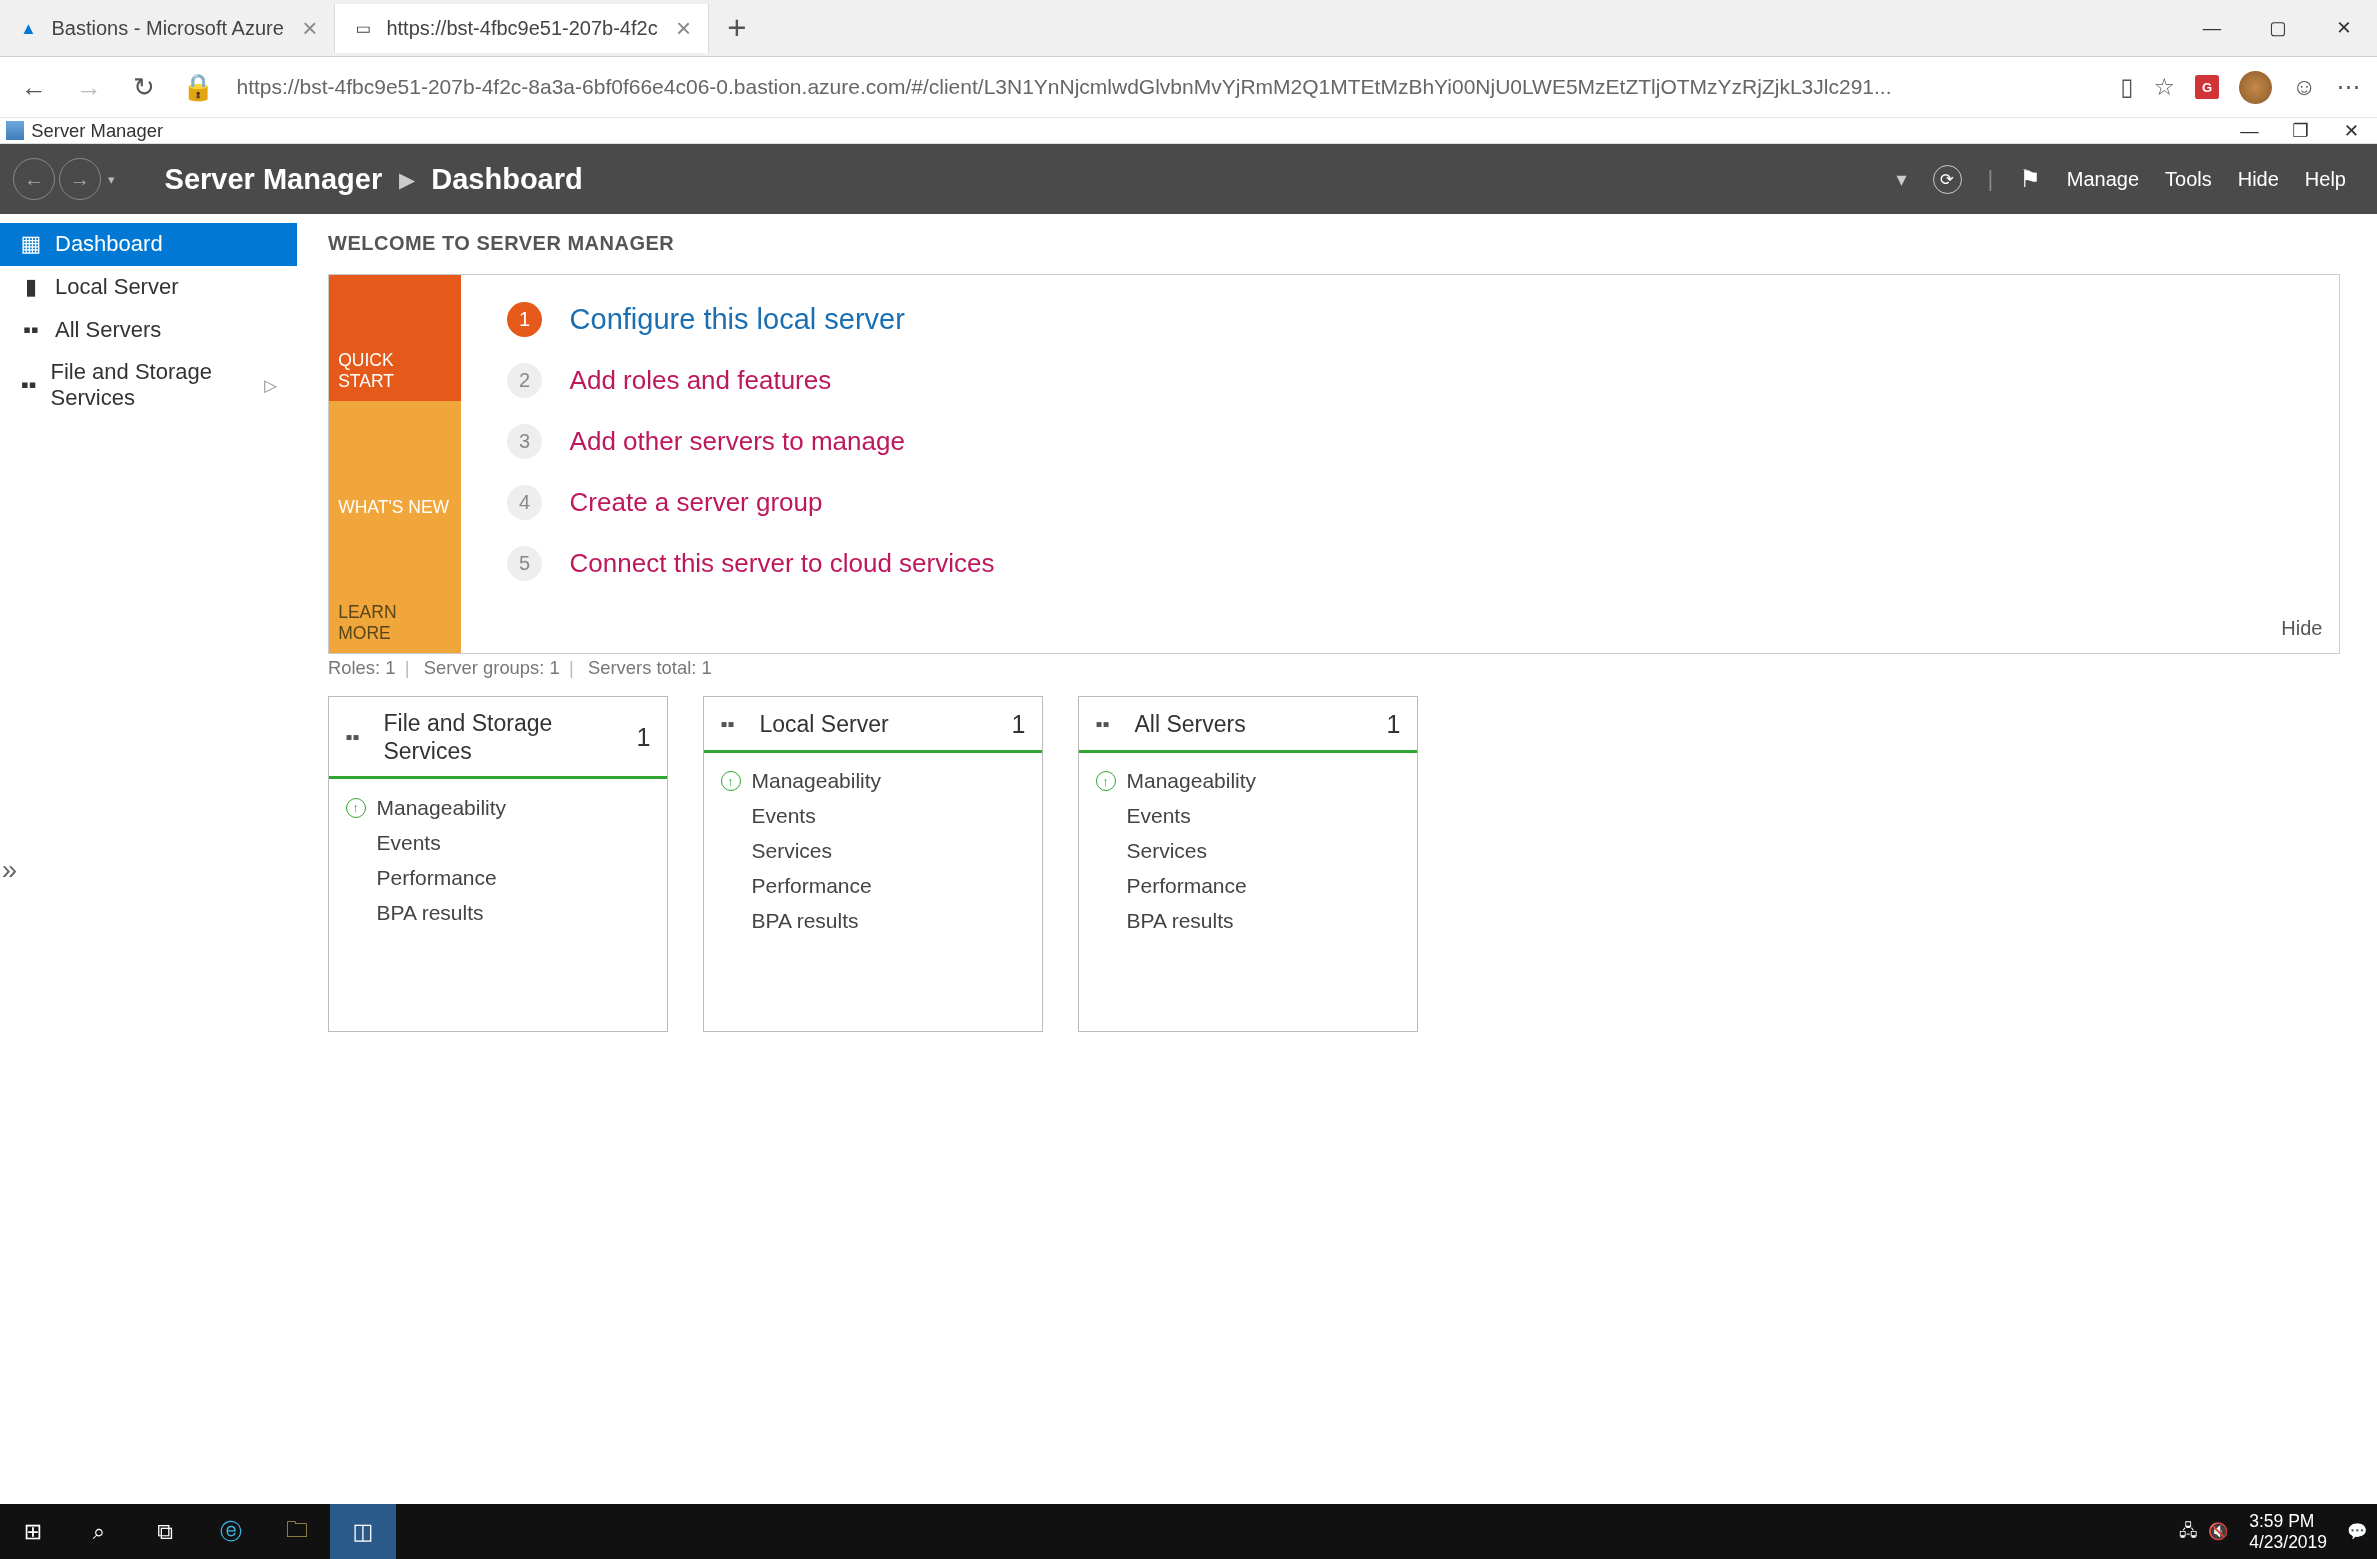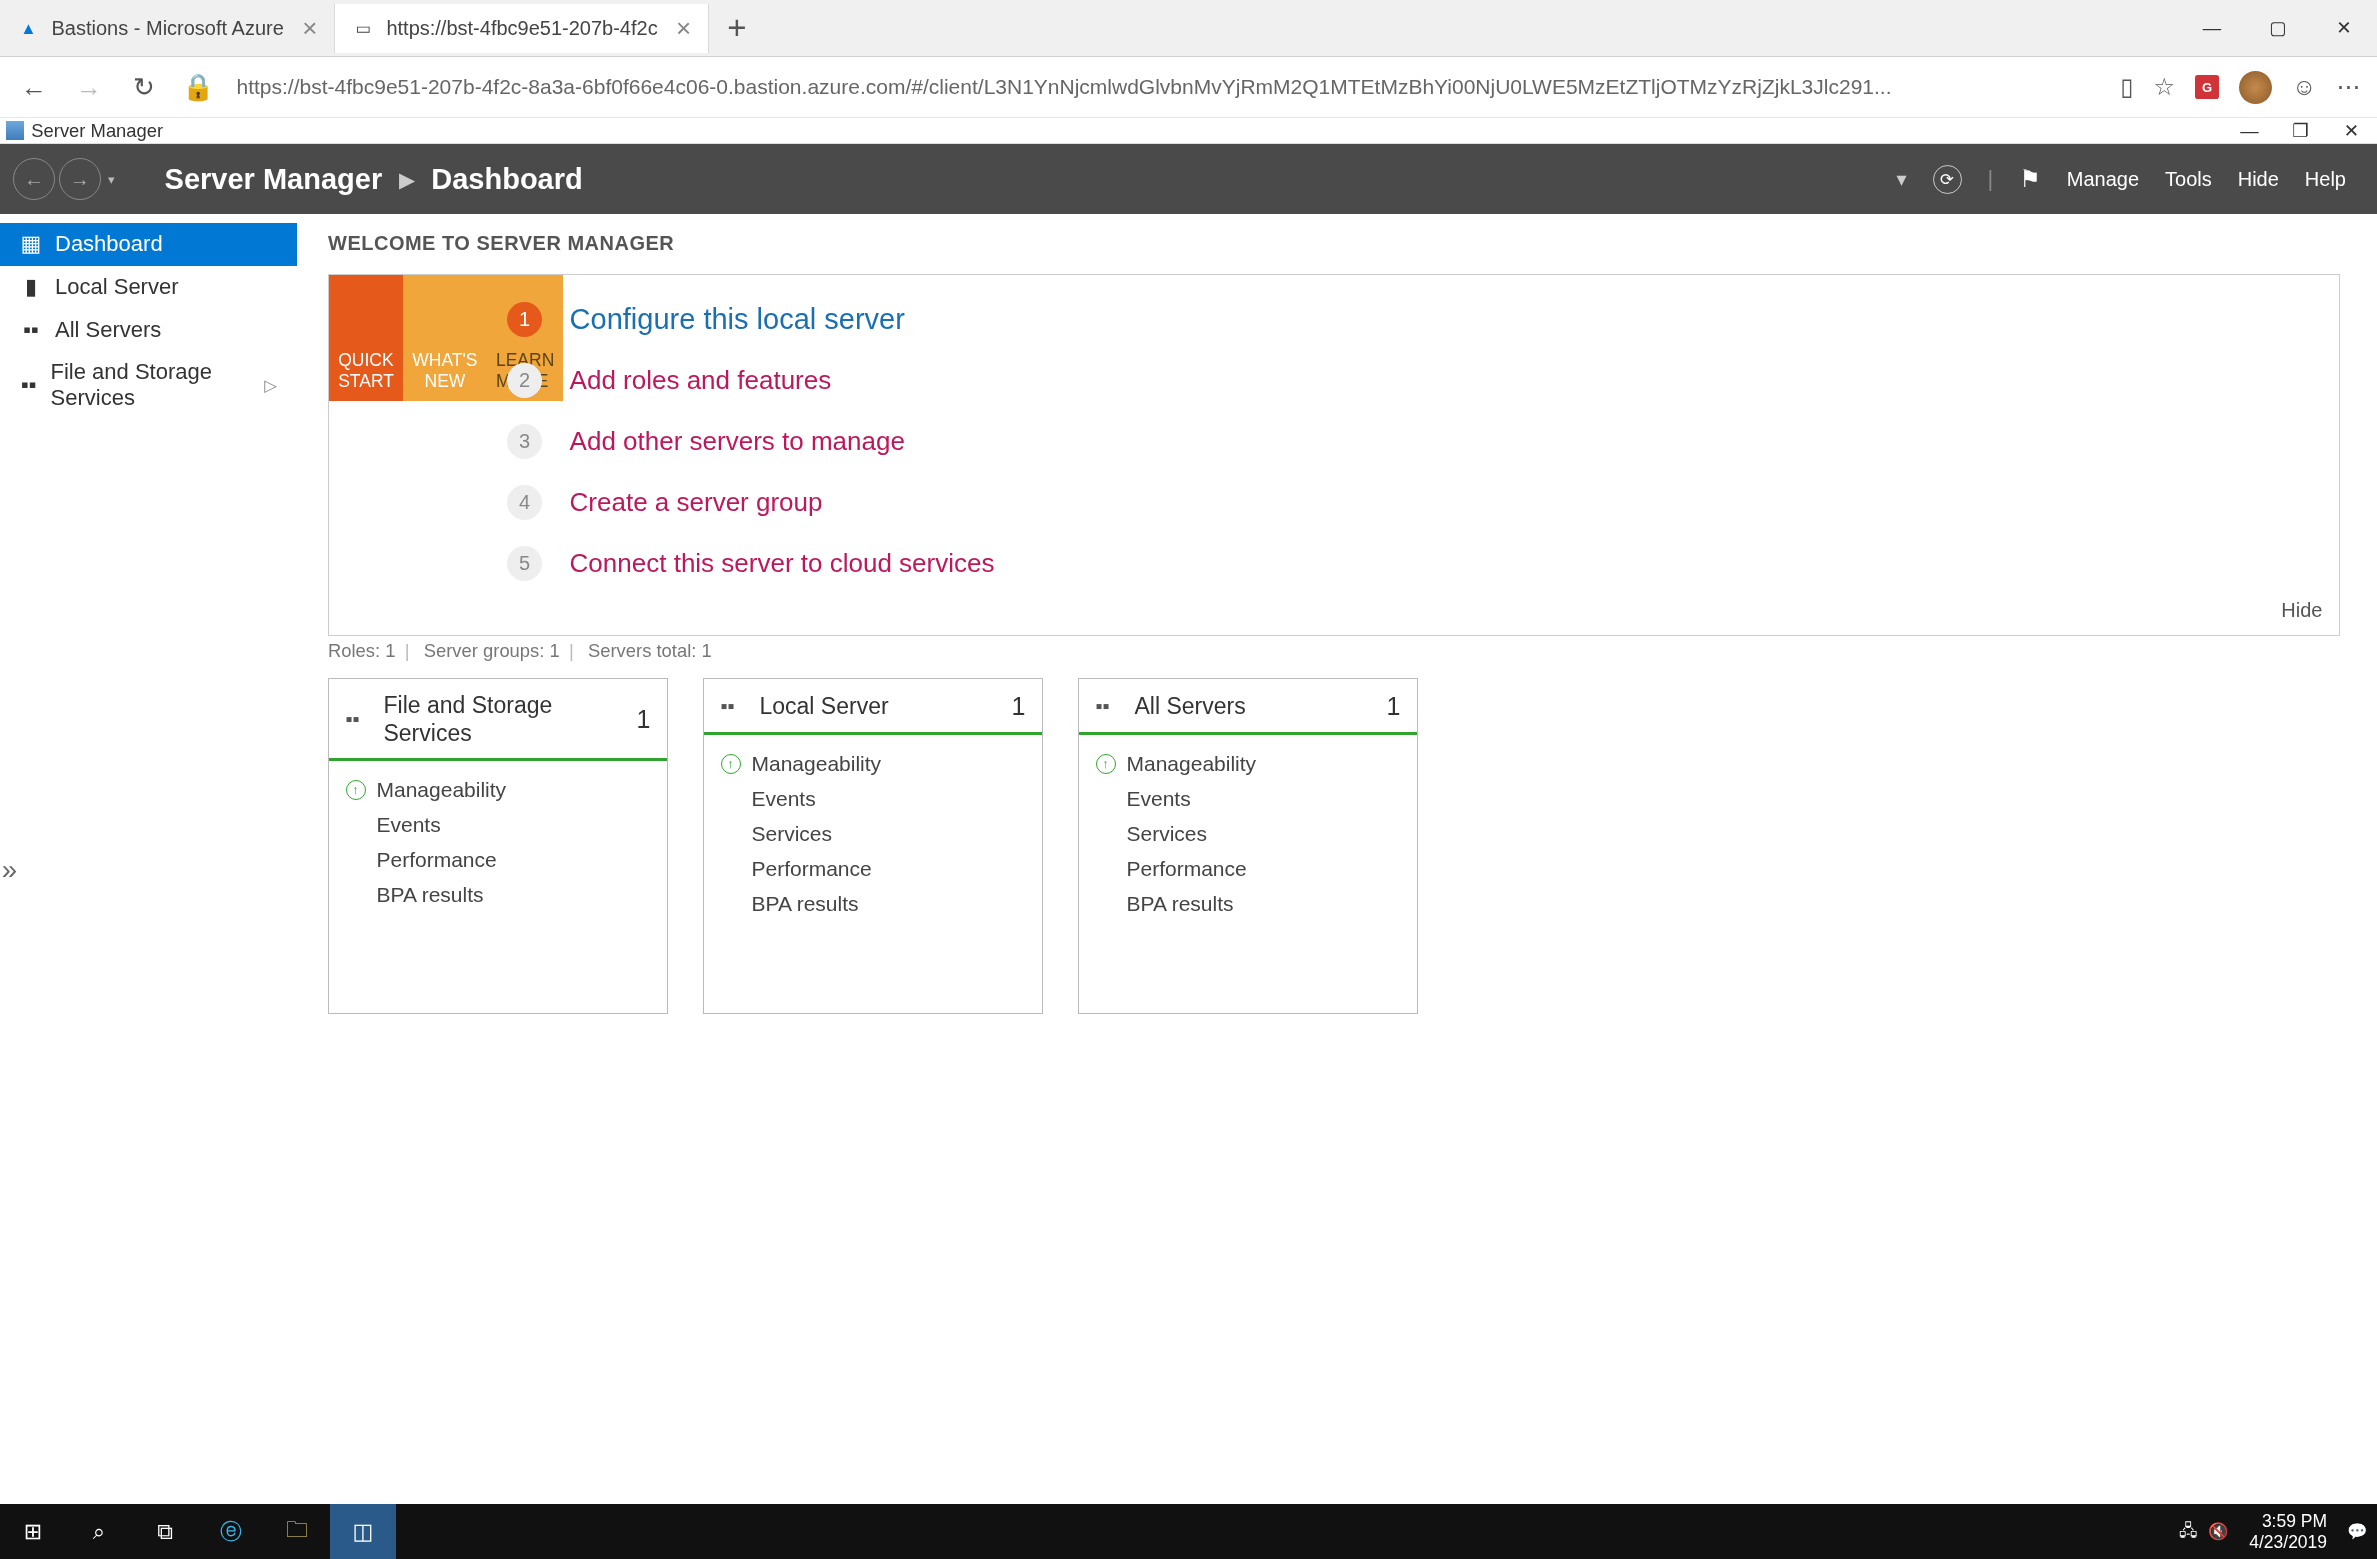--- a/index.html
+++ b/index.html
@@ -45,21 +45,21 @@
 .side-item { display: flex; align-items: center; padding: 8.3px 20px; font-size: 22px; color: #333; gap: 13px; }
 .side-item.sel { background: #0078d4; color: #fff; }
 .side-ic { width: 22px; display: inline-flex; justify-content: center; }
 .side-chev { margin-left: auto; font-size: 16.5px; color: #888; }
 .side-toggle { position: absolute; left: 0; top: 848px; font-size: 27.6px; color: #666; padding: 5.5px 1.8px; }
 
 .content { flex: 1; padding: 18.4px 37px 0 31px; position: relative; }
 .sec-title { font-size: 20px; font-weight: 600; color: #555; letter-spacing: 0.5px; }
 
 .quickbox { border: 0.9px solid #ccc; margin-top: 18.4px; display: flex; position: relative; }
-.qs-tabs { width: 132px; display: flex; flex-direction: row; border-radius: 18px; }
+.qs-tabs { width: 132px; display: flex; flex-direction: column; border-radius: 18px; }
 .qs-tab { height: 126px; display: flex; align-items: flex-end; padding: 9.2px; font-size: 17.5px; color: #fff; }
 .qs-tab.qs { background: #e55a1b; }
 .qs-tab.wn { background: #f0a63a; text-align: center; }
 .qs-tab.lm { background: #f0a63a; color: #5a4518;}
 .qs-steps { flex: 1; padding: 27.6px 46px; }
 .step { display: flex; align-items: center; margin-bottom: 26px; font-size: 26px; }
 .step-num { width: 35px; height: 35px; border-radius: 50%; display: flex; align-items: center; justify-content: center; font-size: 20px; margin-right: 27.6px; }
 .step.primary .step-num { background: #e55a1b; color: #fff; }
 .step.primary .step-text { color: #1a6fb3; font-size: 29px; }
 .step.sub .step-num { background: #eee; color: #888; }
@@ -79,21 +79,21 @@
 .tile-body { padding: 11px 16.5px 92px 16.5px; }
 .tile-row { display: flex; align-items: center; padding: 5.5px 0; font-size: 21px; color: #444; }
 .trow-ic { width: 31px; color: #2fa52f; font-size: 18.4px; }
 .trow-ic.up { border: 1.8px solid #2fa52f; border-radius: 50%; width: 20px; height: 20px; display:inline-flex; align-items:center; justify-content:center; margin-right:11px; font-size:13px;}
 
 
 .taskbar { position: fixed; bottom: 0; left: 0; right: 0; height: 55px; background: #111; display: flex; align-items: center; color: #fff; }
 .tb-btn { width: 66px; height: 55px; display: flex; align-items: center; justify-content: center; font-size: 22px; }
 .tb-btn.active { background: #2a5a8a; }
 .tb-right { margin-left: auto; display: flex; align-items: center; gap: 11px; padding-right: 9.2px; font-size: 16.5px;}
-.tb-clock { text-align: right; line-height: 1.15; font-size: 17.5px; padding: 0 9.2px;}
+.tb-clock { line-height: 1.15; font-size: 17.5px; padding: 0 9.2px;}
 
 .azure-fav { color:#0078d4; font-weight:bold; transform:rotate(0deg);}
 .red-badge { width:24px; height:24px; background:#d13438; color:#fff; font-size:13px; display:flex; align-items:center; justify-content:center; border-radius:2.8px; font-weight:bold;}
 </style>
 </head>
 <body>
 
 <div class="browser-top">
   <div class="tab">
     <span class="tab-favicon azure-fav">▲</span>

